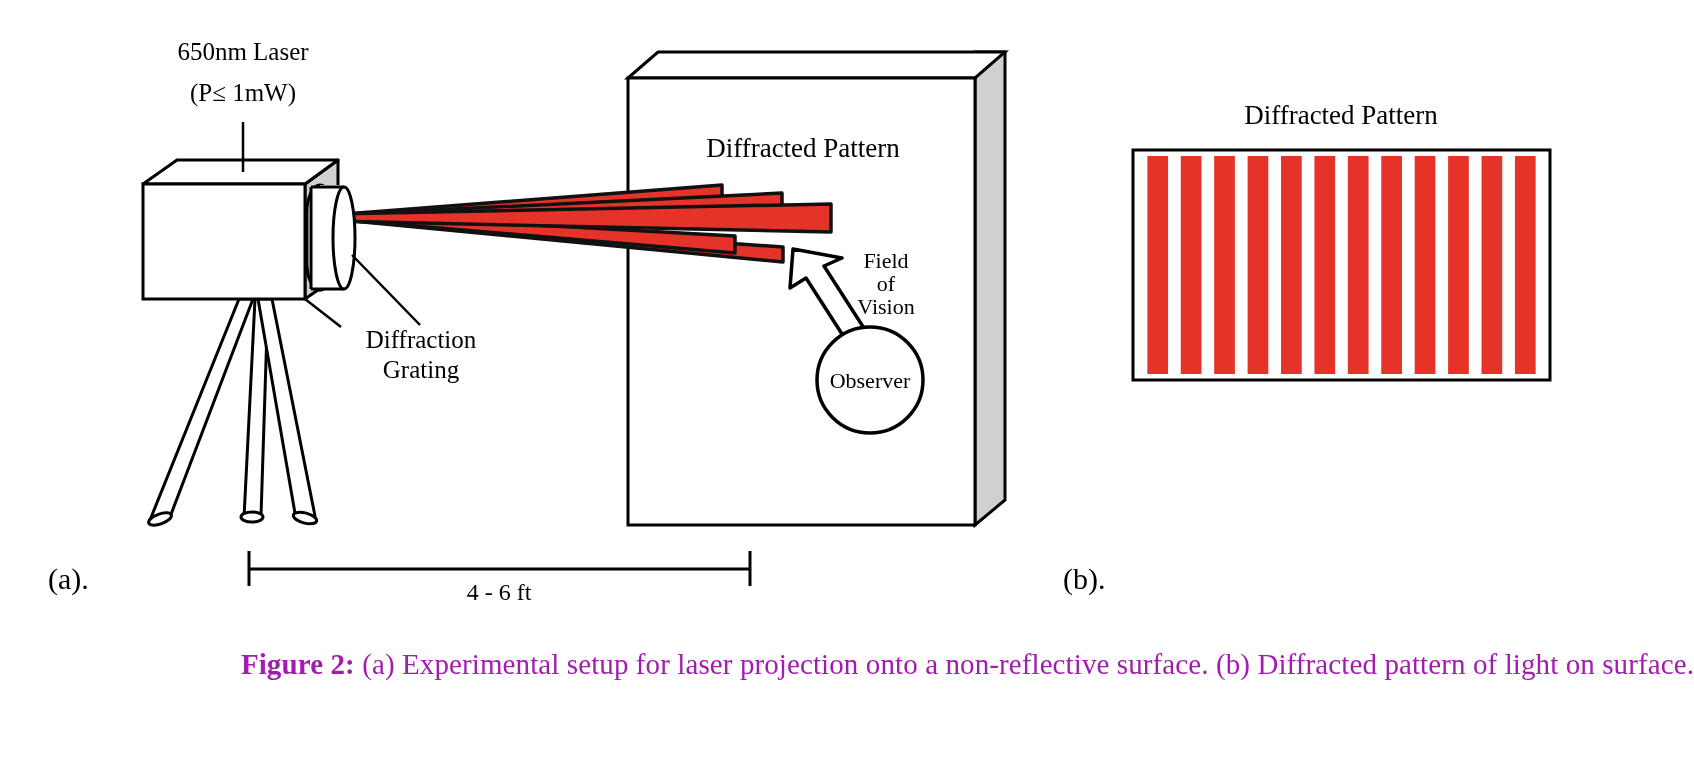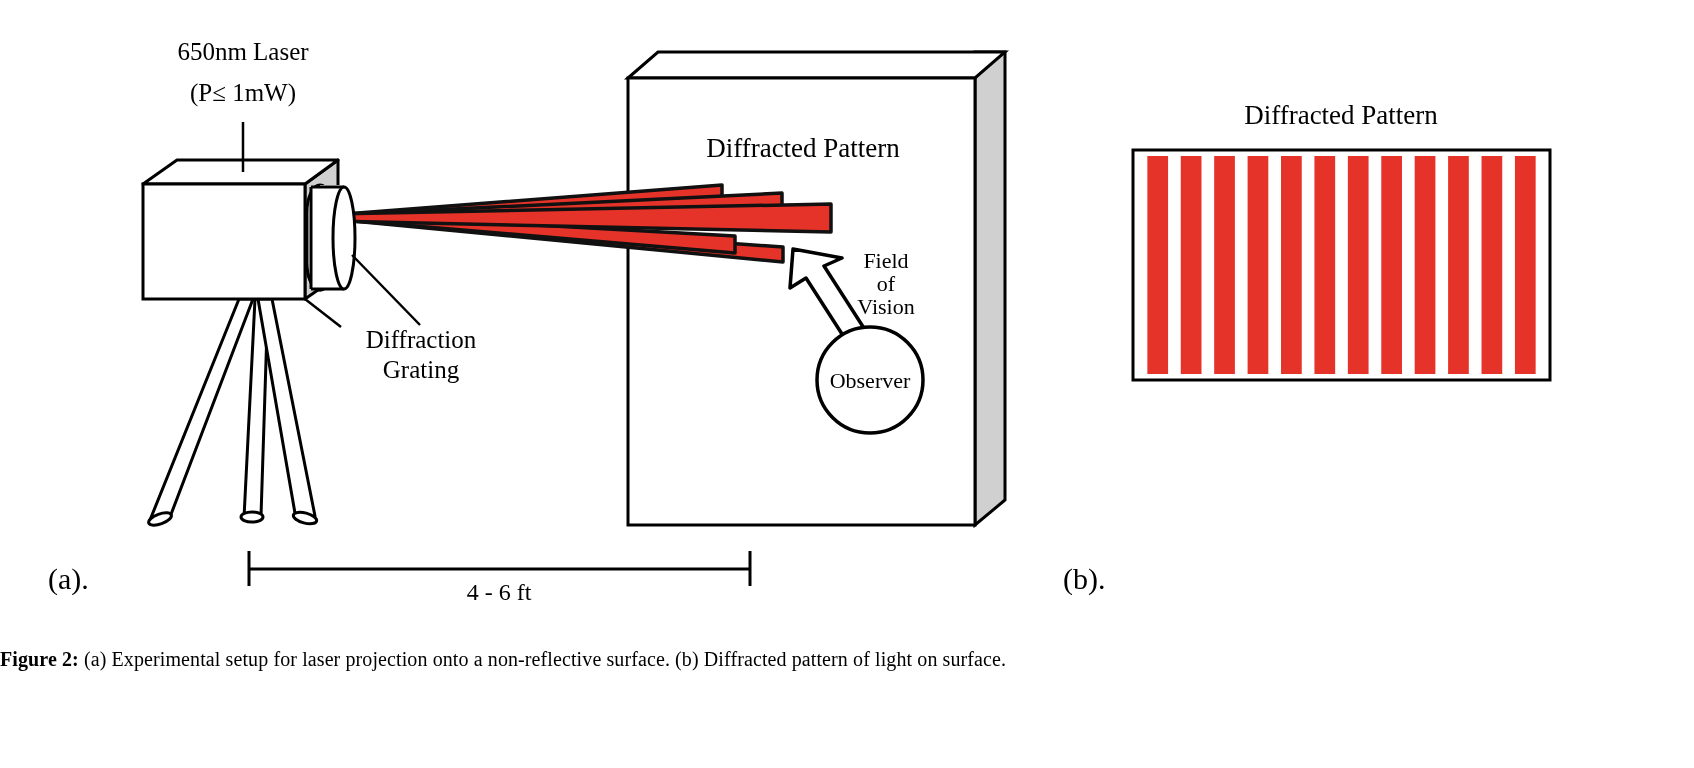--- a/index.html
+++ b/index.html
@@ -34,24 +34,24 @@
   .t-label   { font-size: 25px; }
   .t-title   { font-size: 27px; }
   .t-small   { font-size: 22px; }
   .t-panel   { font-size: 30px; }
   .t-dim     { font-size: 24px; }
   .caption-bar {
     position: absolute;
     left: 0;
     top: 648px;
     width: 1694px;
-    text-align: left;
-    font-size: 20px;
+    text-align: right;
+    font-size: 29px;
     font-family: "Liberation Serif", "DejaVu Serif", serif;
-    color: #000000;
+    color: #a21caf;
     letter-spacing: 0.1px;
   }
   .caption-bar b { font-weight: bold; }
 </style>
 </head>
 <body>
 
 <div id="figure-root">
 
   <svg class="fig" viewBox="0 0 1694 768" xmlns="http://www.w3.org/2000/svg">

